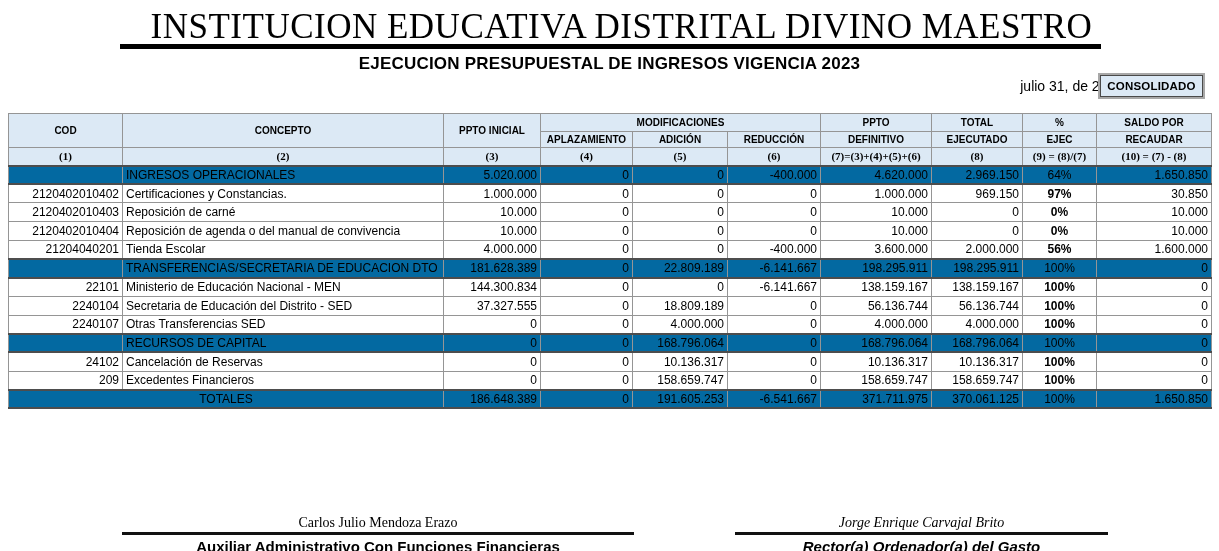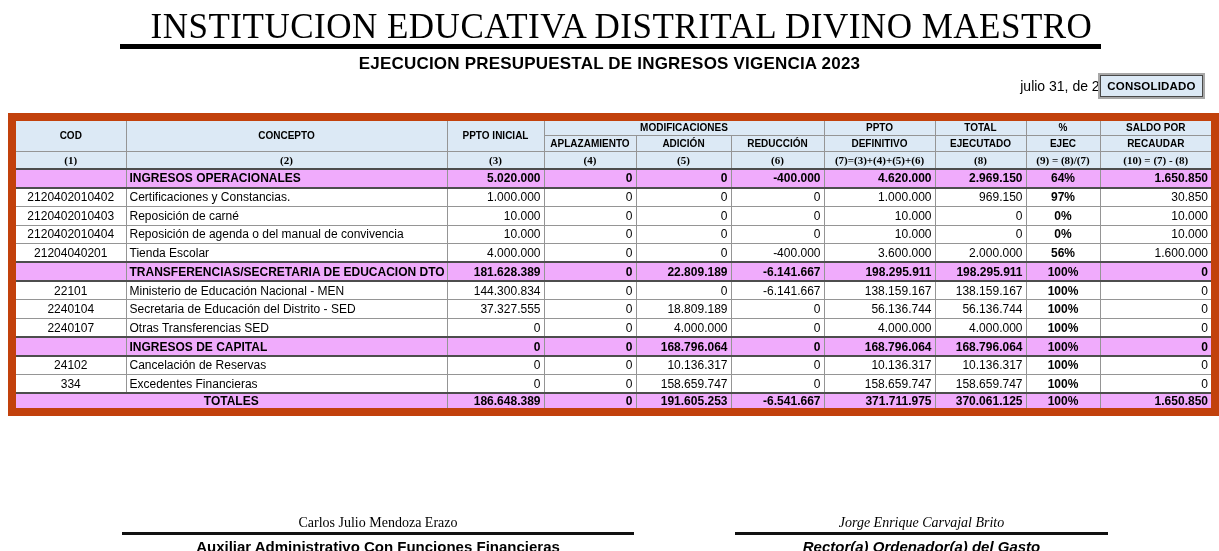--- a/index.html
+++ b/index.html
@@ -20,37 +20,37 @@
                  font-size:14px; font-weight:400; }
 
   .consolidado-btn { position:absolute; left:1098px; top:73px; width:107px; height:26px;
                      border:2px solid #a8a8a8; background:#ffffff; cursor:pointer; }
   .consolidado-inner { width:100%; height:100%; background:#dce9f5; border:1px solid #4a4a4a;
                        display:flex; align-items:center; justify-content:center;
                        font-size:11.5px; font-weight:600; letter-spacing:0.2px; }
 
   table.budget { position:absolute; left:8px; top:113px; width:1203px;
                  border-collapse:collapse; table-layout:fixed;
-                 border:8px solid #c2410c; }
+                 border:1px solid #c2410c; }
   table.budget th, table.budget td { border:1px solid #959595; overflow:hidden;
                  white-space:nowrap; padding:0 3px; }
 
   thead th { background:#dce9f5; font-size:10px; font-weight:700; text-align:center;
              vertical-align:middle; padding:0 2px; }
   tr.hA th { height:18px; }
   tr.hB th { height:16px; }
   tr.hC th { height:18px; font-family:"Liberation Serif", serif; font-size:11px; }
 
   tbody td { height:18.7px; font-size:12px; vertical-align:middle; background:#ffffff; }
-  td.cod      { text-align:center; }
+  td.cod      { text-align:right; }
   td.concepto { text-align:left; }
   td.num      { text-align:right; }
   td.pct      { text-align:center; font-weight:700; }
 
-  tr.section td, tr.totals td { background:#f0abfc; font-weight:700;
+  tr.section td, tr.totals td { background:#0369a1; font-weight:400;
              border-top:2px solid #4d4d4d; border-bottom:2px solid #4d4d4d; }
   td.totals-label { text-align:center; }
 
   .sig { position:absolute; top:503px; text-align:center;margin-top:12px; }
   .sig-left  { left:122px; width:512px; }
   .sig-right { left:735px; width:373px;font-style:italic; }
   .sig-name { font-family:"Liberation Serif", serif; font-size:14px; line-height:16px; }
   .sig-line { border-top:3px solid #111; margin-top:1px; }
   .sig-role { margin-top:3px; font-size:15px; font-weight:600; }
 </style>
@@ -216,21 +216,21 @@
         <td class="num">0</td>
         <td class="num">4.000.000</td>
         <td class="num">0</td>
         <td class="num">4.000.000</td>
         <td class="num">4.000.000</td>
         <td class="pct">100%</td>
         <td class="num">0</td>
       </tr>
       <tr class="section">
         <td class="cod"></td>
-        <td class="concepto">INGRESOS DE CAPITAL</td>
+        <td class="concepto">RECURSOS DE CAPITAL</td>
         <td class="num">0</td>
         <td class="num">0</td>
         <td class="num">168.796.064</td>
         <td class="num">0</td>
         <td class="num">168.796.064</td>
         <td class="num">168.796.064</td>
         <td class="pct">100%</td>
         <td class="num">0</td>
       </tr>
       <tr class="normal">
@@ -239,22 +239,22 @@
         <td class="num">0</td>
         <td class="num">0</td>
         <td class="num">10.136.317</td>
         <td class="num">0</td>
         <td class="num">10.136.317</td>
         <td class="num">10.136.317</td>
         <td class="pct">100%</td>
         <td class="num">0</td>
       </tr>
       <tr class="normal">
-        <td class="cod">334</td>
-        <td class="concepto">Excedentes Financieras</td>
+        <td class="cod">209</td>
+        <td class="concepto">Excedentes Financieros</td>
         <td class="num">0</td>
         <td class="num">0</td>
         <td class="num">158.659.747</td>
         <td class="num">0</td>
         <td class="num">158.659.747</td>
         <td class="num">158.659.747</td>
         <td class="pct">100%</td>
         <td class="num">0</td>
       </tr>
       <tr class="totals">

